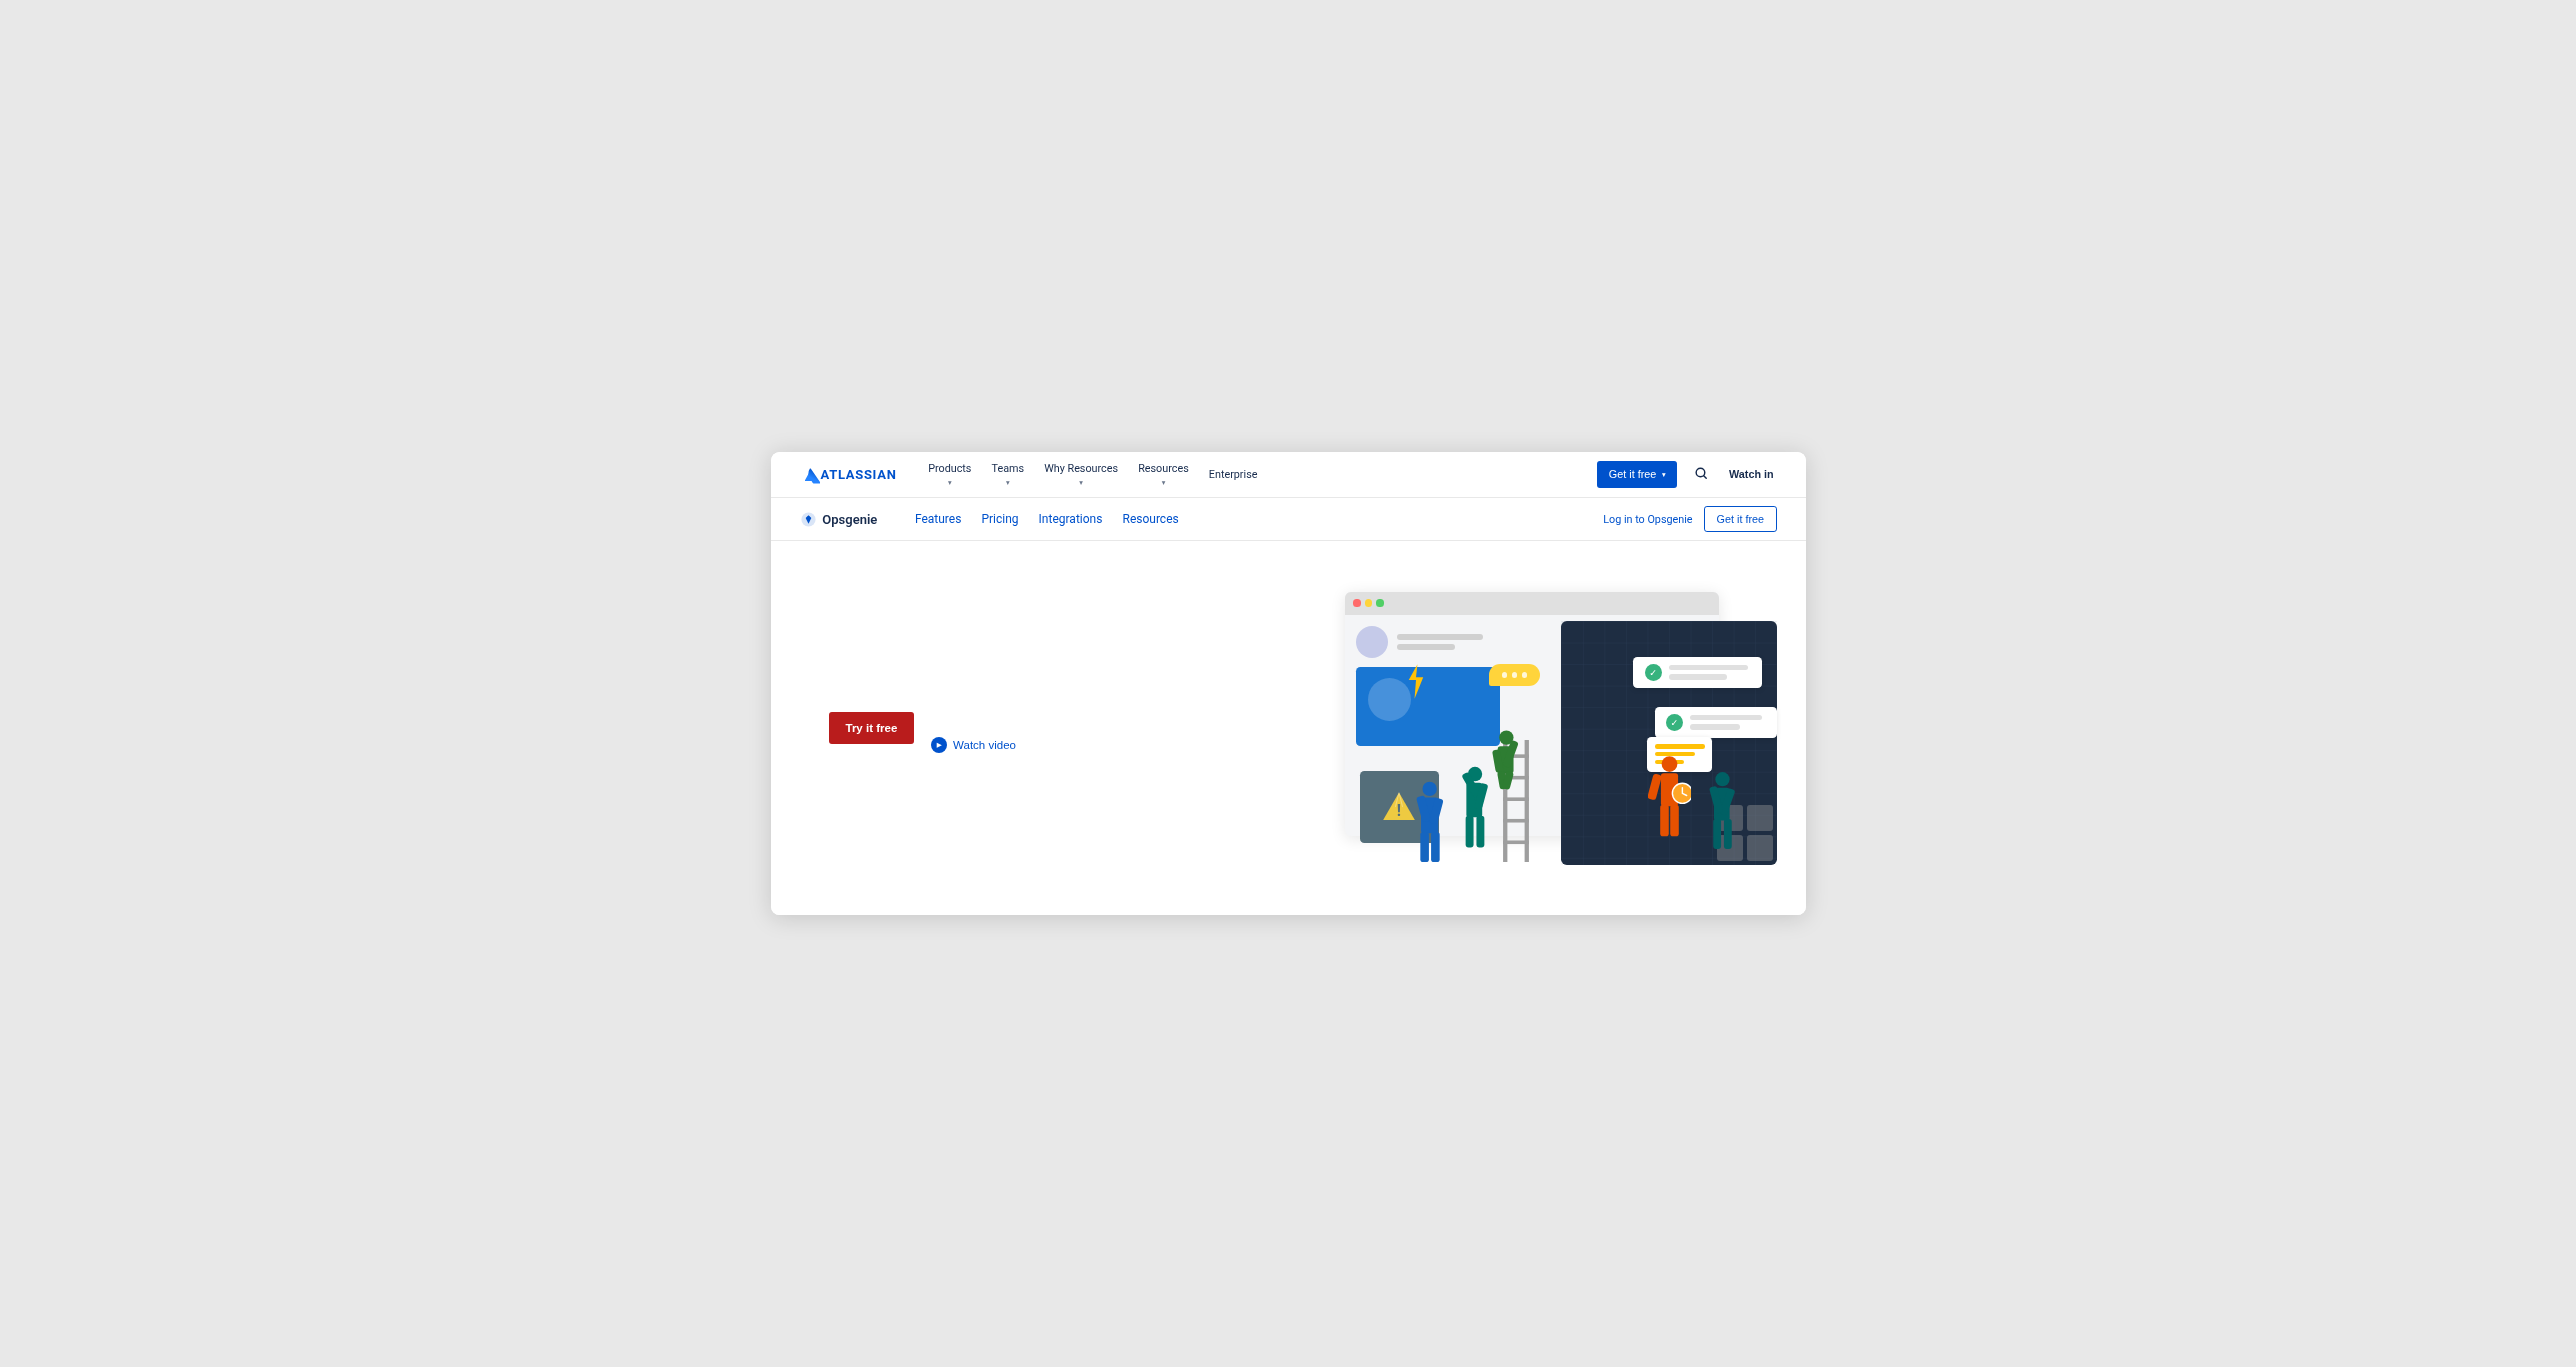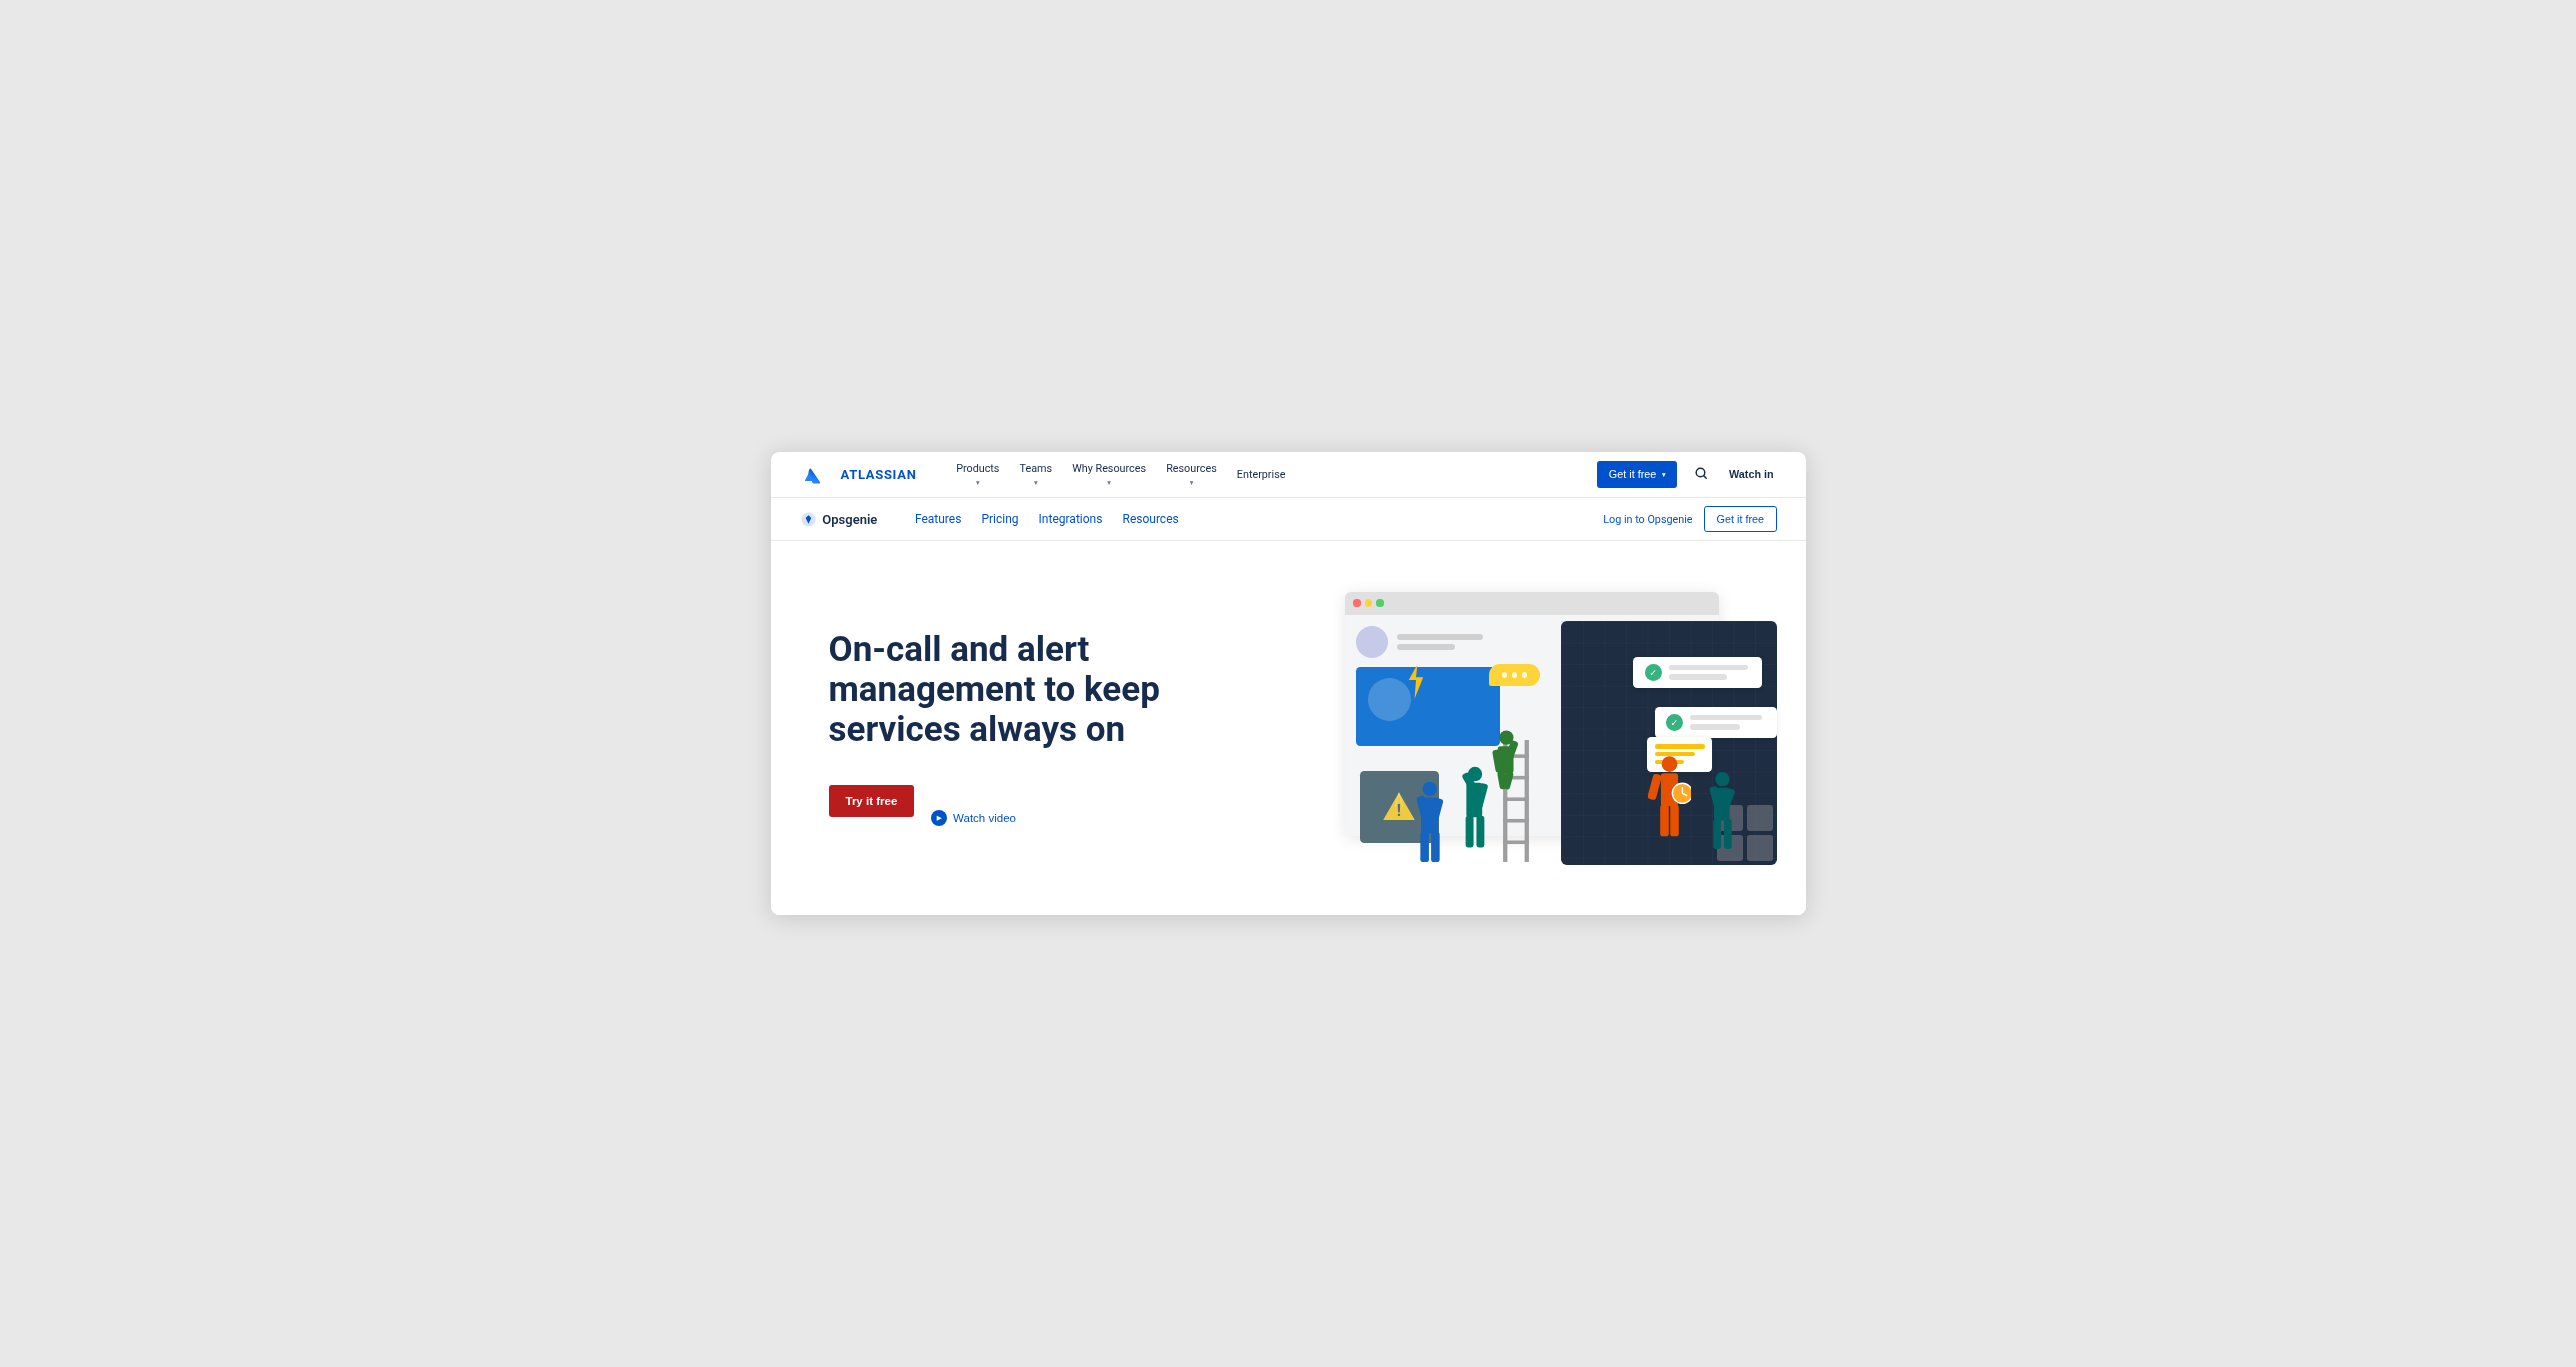--- a/index.html
+++ b/index.html
@@ -25,22 +25,22 @@
       display: flex;
       align-items: center;
       padding: 0 29px;
       height: 46px;
       border-bottom: 0.7px solid #e8e8e8;
       background: #fff;
     }
     .logo-area {
       display: flex;
       align-items: center;
-      gap: 21px;
-      margin-right: 31px;
+      gap: 1px;
+      margin-right: 23px;
       text-decoration: none;
     }
     .logo-icon {
       display: flex;
       align-items: center;
     }
     .logo-text {
       font-size: 13px;
       font-weight: 700;
       color: #0052cc;
@@ -439,21 +439,20 @@
       <a class="product-nav-link" href="#">Resources</a>
     </div>
     <div class="product-nav-right">
       <a class="log-in-link" href="#">Log in to Opsgenie</a>
       <button class="get-it-free-outline">Get it free</button>
     </div>
   </nav>
 
   <section class="hero">
     <div class="hero-content">
-      <h1 class="hero-title">On-call and alert management to keep services always on</h1>
       <div class="hero-buttons">
         <button class="try-it-free-btn">Try it free</button>
         <button class="watch-video-btn">
           <div class="play-icon">▶</div>
           <span>Watch video</span>
         </button>
       </div>
     </div>
 
     <div class="hero-illustration">

